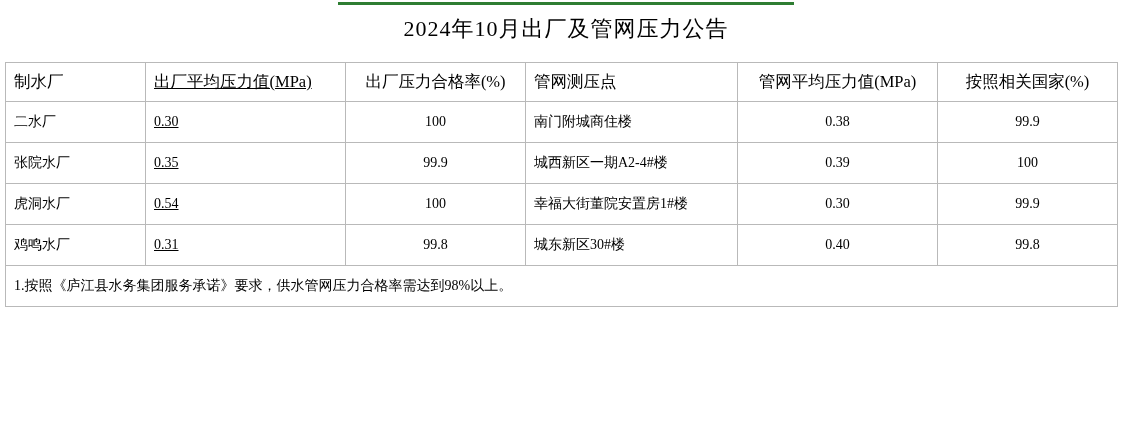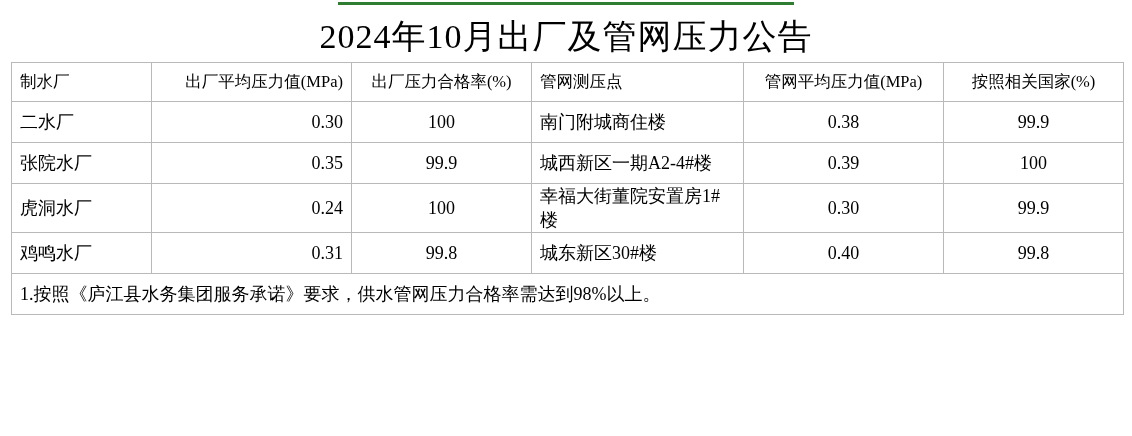--- a/index.html
+++ b/index.html
@@ -31,46 +31,46 @@
     width: 456px;
     height: 3px;
     background: #2e7d32;
   }
   .doc-title {
     position: absolute;
     top: 14px;
     left: 0;
     width: 1132px;
     text-align: center;
-    font-size: 34px;
+    font-size: 22px;
     font-family: "Liberation Serif", serif;
     letter-spacing: 1px;
   }
   table.main {
     border-collapse: collapse;
     width: 912px;
-    margin-left: 11px;
+    margin-left: 5px;
     table-layout: fixed;
   }
   table.main td, table.main th {
     border: 1px solid #b9b9b9;
     font-weight: normal;
-    font-size: 18px;
+    font-size: 14px;
     font-family: "Liberation Serif", serif;
     padding: 0 8px;
     height: 41px;
     vertical-align: middle;
     box-sizing: border-box;
   }
   table.main thead td {
     height: 39px;
     font-size: 16.5px;
   }
   .c0 { width: 140px; text-align: left; }
-  .c1 { width: 200px; text-align: right; }
+  .c1 { width: 200px; text-align: left; text-decoration: underline; }
   .c2 { width: 180px; text-align: center; }
   .c3 { width: 212px; text-align: left; }
   .c4 { width: 200px; text-align: center; }
   .c5 { width: 180px; text-align: center; }
   .num { font-family: "Liberation Serif", serif; }
   .note-row td {
     border: 1px solid #b9b9b9;
     text-align: left;
     font-size: 16px;
     height: 40px;
@@ -115,21 +115,21 @@
       <tr>
         <td class="c0">张院水厂</td>
         <td class="c1 num">0.35</td>
         <td class="c2 num">99.9</td>
         <td class="c3">城西新区一期A2-4#楼</td>
         <td class="c4 num">0.39</td>
         <td class="c5 num">100</td>
       </tr>
       <tr>
         <td class="c0">虎洞水厂</td>
-        <td class="c1 num">0.24</td>
+        <td class="c1 num">0.54</td>
         <td class="c2 num">100</td>
         <td class="c3">幸福大街董院安置房1#楼</td>
         <td class="c4 num">0.30</td>
         <td class="c5 num">99.9</td>
       </tr>
       <tr>
         <td class="c0">鸡鸣水厂</td>
         <td class="c1 num">0.31</td>
         <td class="c2 num">99.8</td>
         <td class="c3">城东新区30#楼</td>

